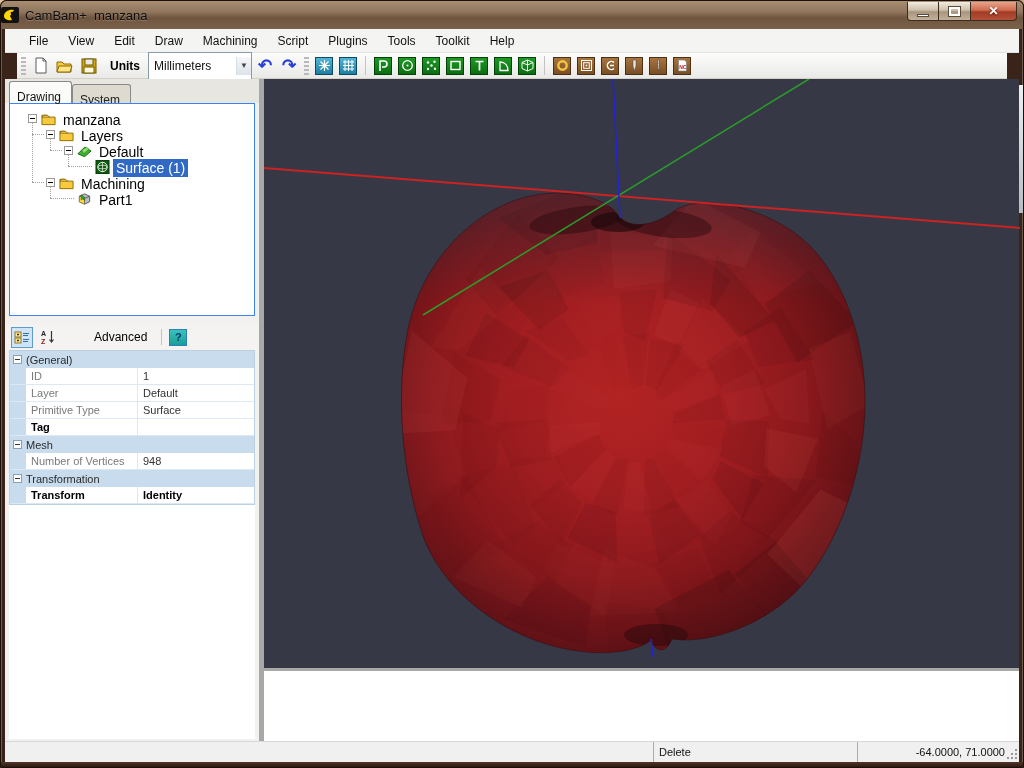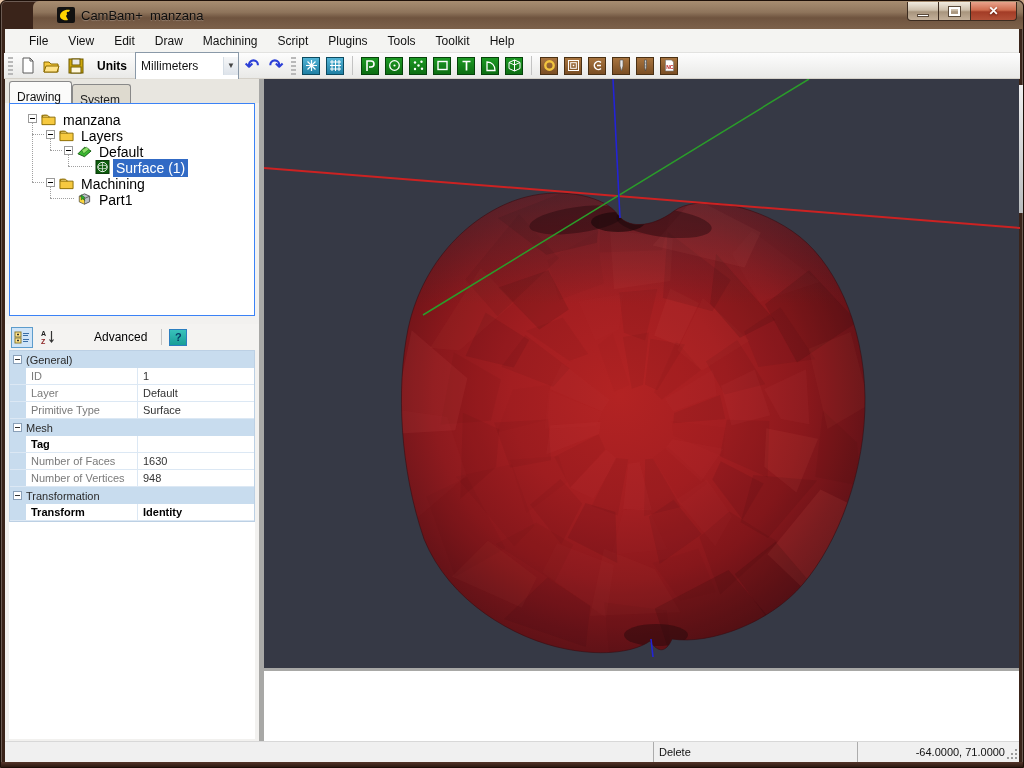--- a/index.html
+++ b/index.html
@@ -1,40 +1,40 @@
 <!DOCTYPE html>
 <html><head>
 <meta charset="utf-8">
 <style>
   *{margin:0;padding:0;box-sizing:border-box;}
   html,body{width:1024px;height:768px;overflow:hidden;font-family:"Liberation Sans",sans-serif;}
   .screen{position:relative;width:1024px;height:768px;background:linear-gradient(105deg,#e3c3a6,#caa98b 40%,#b99377 70%,#d8b896);overflow:hidden;}
   .window{position:absolute;left:0;top:0;width:1024px;height:768px;border:1px solid #1c0f08;border-radius:6px 6px 0 0;
     background:#3a241a;box-shadow:inset 0 0 0 1px rgba(255,255,255,.25);display:flex;flex-direction:column;}
   
-  .titlebar{height:28px;flex:none;display:flex;align-items:center;padding:0 6px 0 24px;border-radius:6px 6px 0 0;
-    background:linear-gradient(180deg,#a78d71 0%,#8f755c 40%,#6f543f 60%,#7c614a 100%);position:relative;margin-left:32px;}
+  .titlebar{height:28px;flex:none;display:flex;align-items:center;padding:0 6px 0 0;border-radius:6px 6px 0 0;
+    background:linear-gradient(180deg,#a78d71 0%,#8f755c 40%,#6f543f 60%,#7c614a 100%);position:relative;}
   .app-icon{width:18px;height:16px;margin-right:6px;background:#111;border-radius:2px;display:flex;align-items:center;justify-content:center;flex:none;}
   .title{font-size:13px;color:#0d0d0d;white-space:pre;text-shadow:0 1px 1px rgba(255,255,255,.25);}
   .winbtns{position:absolute;right:6px;top:1px;display:flex;}
   .wbtn{height:19px;border:1px solid #3c2c20;border-top:none;display:flex;align-items:center;justify-content:center;
     background:linear-gradient(180deg,#f2ebe0 0%,#cdbfab 45%,#a8957d 55%,#c3b09a 100%);}
   .wbtn.min{width:32px;border-radius:0 0 0 4px;}
   .wbtn.max{width:32px;border-left:none;}
   .wbtn.close{width:46px;border-left:none;border-radius:0 0 4px 0;
     background:linear-gradient(180deg,#e8a28b 0%,#cf6c4e 45%,#a83category 55%,#b35038 100%);
     background:linear-gradient(180deg,#e8a28b 0%,#cf6c4e 45%,#a33c26 55%,#b35038 100%);}
   .glyph-min{width:12px;height:3px;background:#fff;border:1px solid #5a4a3a;margin-top:8px;}
   .glyph-max{width:11px;height:9px;border:2px solid #fff;outline:1px solid #5a4a3a;background:transparent;}
   .wbtn.close span{color:#fff;font-size:12px;font-weight:bold;text-shadow:0 1px 2px #5a1408;}
   
   .menubar{height:24px;flex:none;background:#f4f4f2;display:flex;align-items:center;padding-left:14px;border-bottom:1px solid #e2e2e0;margin:0 4px;}
   .menu-item{font-size:12px;color:#111;padding:3px 10px;cursor:default;}
   
-  .toolbar{height:26px;flex:none;background:linear-gradient(180deg,#fdfdfd,#e9e9e7);display:flex;align-items:center;margin:0 3px;border-bottom:1px solid #d4d0c8;padding-left:2px;gap:2px;}
+  .toolbar{height:26px;flex:none;background:linear-gradient(180deg,#fdfdfd,#e9e9e7);display:flex;align-items:center;margin:0 16px;border-bottom:1px solid #d4d0c8;padding-left:2px;gap:2px;}
   .grip{width:5px;height:18px;margin:0 2px;background:repeating-linear-gradient(180deg,#b9b9b9 0 2px,transparent 2px 4px);flex:none;}
   .tsep{width:1px;height:19px;background:#c3c3c3;margin:0 4px;flex:none;}
   .tbtn{width:22px;height:22px;display:flex;align-items:center;justify-content:center;flex:none;}
   .units-label{font-size:12px;font-weight:bold;margin:0 6px 0 8px;color:#000;}
   .combo{width:104px;height:28px;background:#fff;border:1px solid #8a99a8;display:flex;align-items:center;font-size:12px;color:#111;}
   .combo .cval{flex:1;padding-left:5px;}
   .combo .carrow{width:15px;height:18px;display:flex;align-items:center;justify-content:center;font-size:8px;color:#444;border-left:1px solid #d5dde5;background:linear-gradient(180deg,#f6f7f8,#dde3ea);}
   .uarrow{font-size:17px;font-weight:bold;color:#2b3fd6;line-height:1;}
   .sicon{width:18px;height:18px;border:1px solid #0b4a60;display:flex;align-items:center;justify-content:center;background:linear-gradient(180deg,#53b4d6,#1f7fa3);}
   .gicon{width:18px;height:18px;border:1px solid #05420a;display:flex;align-items:center;justify-content:center;background:linear-gradient(180deg,#1d9a24,#0c6d12);}
@@ -416,33 +416,28 @@
           <div class="prow">
               <div class="pindent"></div>
               <div class="pname">Layer</div>
               <div class="pval">Default</div>
             </div>
           <div class="prow">
               <div class="pindent"></div>
               <div class="pname">Primitive Type</div>
               <div class="pval">Surface</div>
             </div>
-          <div class="prow cat">
-              <span class="pm"></span>
-              <span class="catlabel">Mesh</span>
-            </div>
           <div class="prow boldrow">
               <div class="pindent"></div>
               <div class="pname">Tag</div>
               <div class="pval"></div>
             </div>
-          <div class="prow">
-              <div class="pindent"></div>
-              <div class="pname">Number of Faces</div>
-              <div class="pval">1630</div>
+          <div class="prow cat">
+              <span class="pm"></span>
+              <span class="catlabel">Mesh</span>
             </div>
           <div class="prow">
               <div class="pindent"></div>
               <div class="pname">Number of Vertices</div>
               <div class="pval">948</div>
             </div>
           <div class="prow cat">
               <span class="pm"></span>
               <span class="catlabel">Transformation</span>
             </div>

